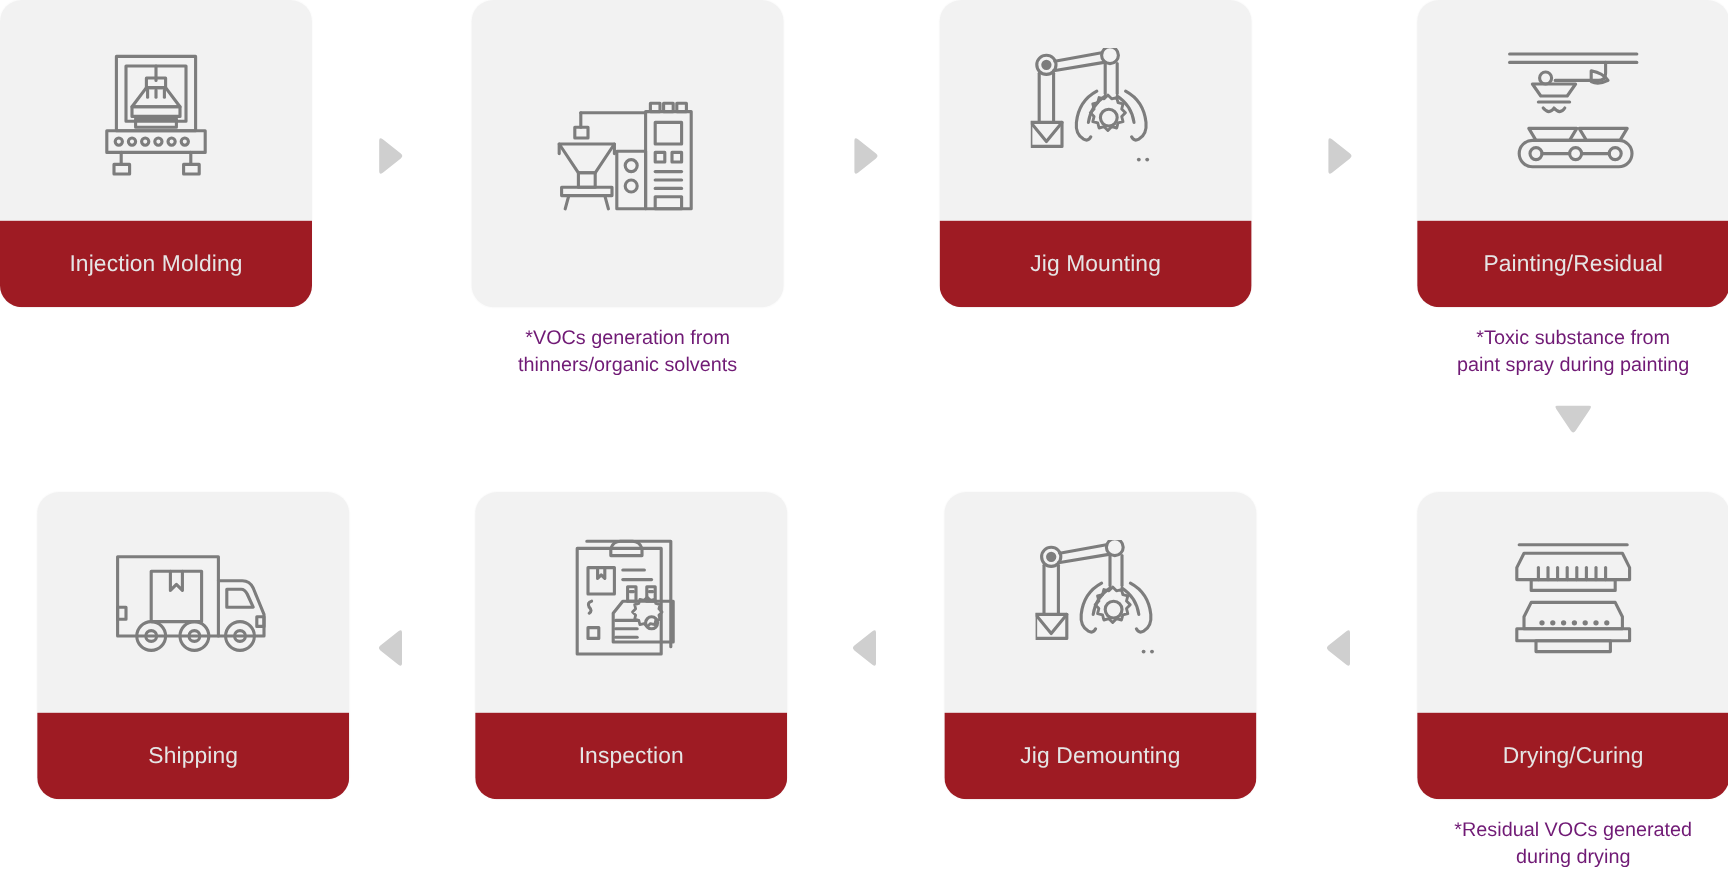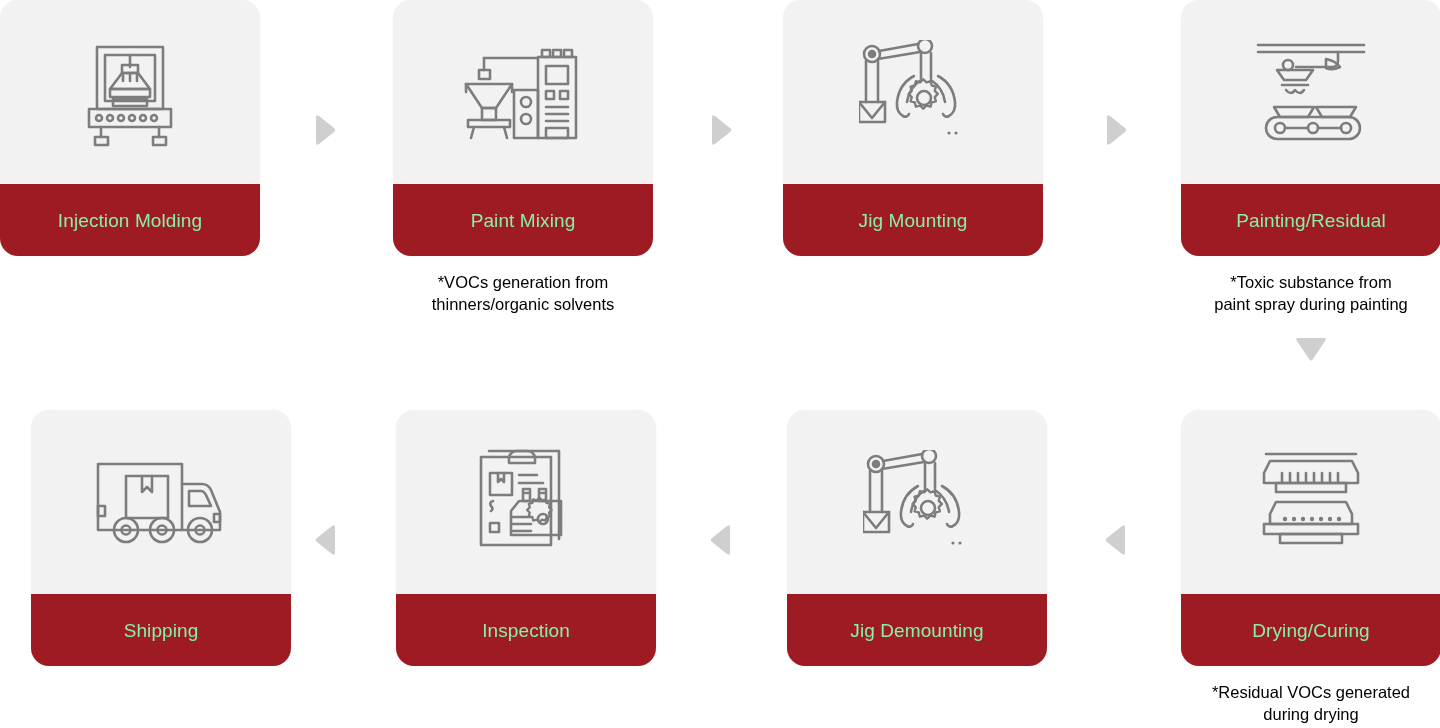--- a/index.html
+++ b/index.html
@@ -32,35 +32,35 @@
   .card-icon {
     flex: 1 1 auto;
     display: flex;
     align-items: center;
     justify-content: center;
   }
   .card-icon svg { display: block; }
   .card-label {
     height: 72px;
     background: #9e1b23;
-    color: #86efac;
+    color: #e5e5e5;
     display: flex;
     align-items: center;
     justify-content: center;
     font-size: 19px;
     letter-spacing: 0.1px;
     line-height: 1;
     white-space: nowrap;
   }
   .card-note {
     margin-top: 15px;
     width: 270px;
     margin-left: -5px;
     text-align: center;
-    color: #000000;
+    color: #701a75;
     font-size: 16.5px;
     line-height: 22px;
     white-space: pre-line;
   }
 
   
   .arrow { position: absolute; }
   .arrow svg { display: block; }
 </style>
 </head>
@@ -128,21 +128,20 @@
           <rect x="15" y="34" width="11" height="9"></rect>
           <path d="M2 48 L48 48 L32 72 L18 72 Z"></path>
           <rect x="18" y="72" width="14" height="12"></rect>
           <line x1="2" y1="48" x2="2" y2="56"></line>
           <line x1="48" y1="48" x2="48" y2="56"></line>
           <rect x="4" y="84" width="42" height="7"></rect>
           <line x1="10" y1="91" x2="7" y2="102"></line>
           <line x1="40" y1="91" x2="43" y2="102"></line>
         </svg>
       </div>
-      <div class="card-label">Paint Mixing</div>
     </div>
     <div class="card-note">*VOCs generation from
 thinners/organic solvents</div>
   </div>
 
   <div class="arrow" style="left:709px; top:114px;">
     <svg width="24" height="32" viewBox="0 0 24 32">
         <path d="M3 3 Q3 0 6 2 L21 14 Q23.5 16 21 18 L6 30 Q3 32 3 29 Z" fill="#cfcfcf"></path>
       </svg>
   </div>

